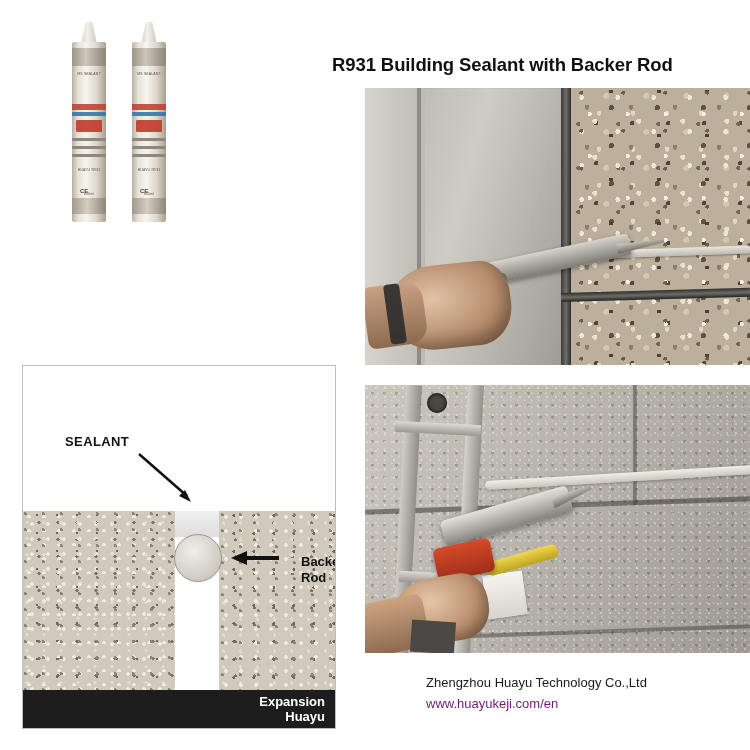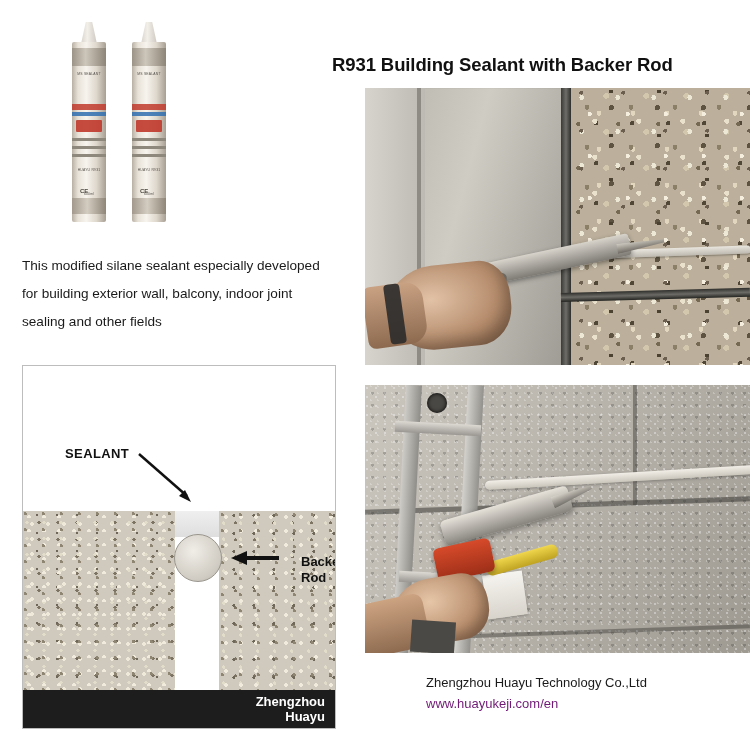--- a/index.html
+++ b/index.html
@@ -254,21 +254,21 @@
   .dg-rod-circle{
     position:absolute;left:151px;top:168px;width:46px;height:46px;border-radius:50%;
     background:radial-gradient(circle at 40% 35%, #f1eee8, #cfcbc2 70%, #b3afa6);
     border:1px solid #9a968e;
   }
   .dg-bottom{position:absolute;left:0;bottom:0;width:312px;height:38px;background:#1d1d1d;}
   .dg-bottom-label{
     position:absolute;right:10px;bottom:4px;color:#fff;font-size:13px;font-weight:bold;line-height:15px;text-align:right;
   }
   .dg-sealant-label{
-    position:absolute;left:42px;top:68px;font-size:13px;font-weight:bold;color:#111;letter-spacing:.4px;margin-top:12px;
+    position:absolute;left:42px;top:68px;font-size:13px;font-weight:bold;color:#111;letter-spacing:.4px;
   }
   .dg-backer-label{
     position:absolute;left:252px;top:188px;font-size:13px;font-weight:bold;color:#111;line-height:16px;padding-left:26px;
   }
   .dg-arrow1{position:absolute;left:112px;top:84px;width:70px;height:60px;}
   .dg-arrow2{position:absolute;left:206px;top:182px;width:52px;height:20px;}
 
   
   .footer{
     position:absolute;left:426px;top:672px;width:300px;
@@ -313,21 +313,20 @@
         <div class="txt t2">HUAYU R931</div>
         <div class="txt t3">600ml</div>
         <div class="ce">CE</div>
         <div class="band bot"></div>
       </div>
     </div>
   </div>
 
   <div class="title">R931 Building Sealant with Backer Rod</div>
 
-  <div class="desc">This modified silane sealant especially developed for building exterior wall, balcony, indoor joint sealing and other fields</div>
 
   <div class="photo1">
     <div class="p1-grav"></div>
     <div class="p1-wall"></div>
     <div class="p1-door"></div>
     <div class="p1-doorline"></div>
     <div class="p1-knob"></div>
     <div class="p1-joint-v"></div>
     <div class="p1-joint-h"></div>
     <div class="p1-bead"></div>
@@ -380,21 +379,21 @@
       <div>Rod</div>
     </div>
 
     <svg class="dg-arrow2" viewBox="0 0 52 20">
       <line x1="50" y1="10" x2="14" y2="10" stroke="#111" stroke-width="4"></line>
       <polygon points="2,10 18,3 18,17" fill="#111"></polygon>
     </svg>
 
     <div class="dg-bottom">
       <div class="dg-bottom-label">
-        <div>Zhengzhou</div>
+        <div>Expansion</div>
         <div>Huayu</div>
       </div>
     </div>
   </div>
 
   <div class="footer">
     <div>Zhengzhou Huayu Technology Co.,Ltd</div>
     <div class="url">www.huayukeji.com/en</div>
   </div>
 

